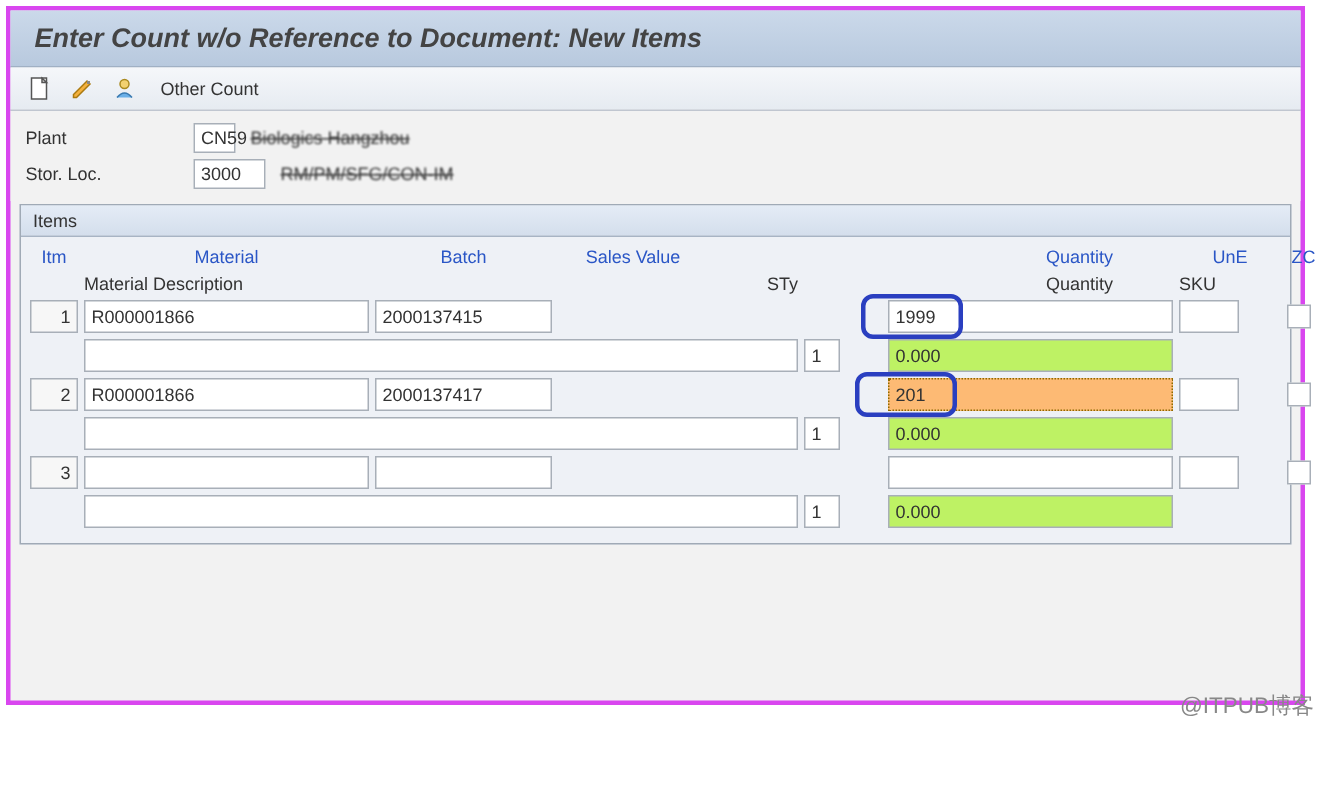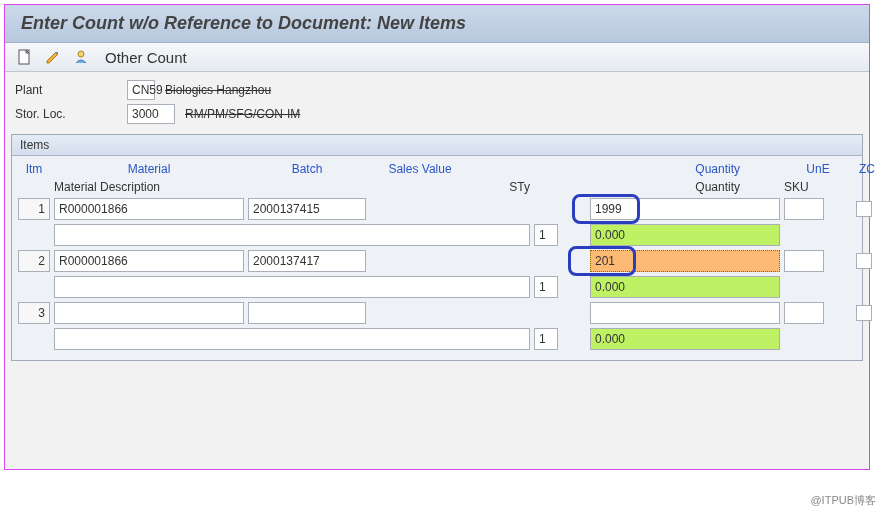--- a/index.html
+++ b/index.html
@@ -6,21 +6,21 @@
   body {
     font-family: Arial, sans-serif;
     font-size: 12px;
     background: #fff;
     width: 890px;
     height: 532px;
     color: #333;
     position: relative;
   }
   .main-frame {
-    border: 1px solid #d946ef;
+    border: 3px solid #d946ef;
     width: 866px;
     height: 466px;
     margin: 4px 12px 0 4px;
     background: #f2f2f2;
   }
   .title-bar {
     background: linear-gradient(#cbd9ea, #b8c9de);
     padding: 8px 16px;
     font-style: italic;
     font-weight: bold;
@@ -36,21 +36,21 @@
     padding: 4px 10px;
     border-bottom: 1px solid #c0c6d0;
   }
   .toolbar .icon-btn {
     width: 20px; height: 20px;
     display: flex; align-items: center; justify-content: center;
     border: 1px solid transparent;
     cursor: pointer;
   }
   .toolbar .other-count {
-    font-size: 15px;
+    font-size: 12px;
     color: #333;
     padding: 0 6px;
     cursor: pointer;
   }
   .doc-icon svg, .pencil-icon svg, .count-icon svg { display:block; }
 
   .form-area { padding: 8px 10px 4px 10px; background: #f2f2f2; }
   .form-row { display: flex; align-items: center; margin-bottom: 4px; }
   .form-label { width: 112px; font-size: 12px; color: #333; }
   .form-input {
@@ -139,23 +139,23 @@
     border: 3px solid #2a3fc0;
     border-radius: 8px;
     pointer-events: none;
     z-index: 5;
   }
   .hl1 { top: -4px; left: -18px; width: 68px; height: 30px; }
   .hl2 { top: -4px; left: -22px; width: 68px; height: 30px; }
 
   .watermark {
     position: absolute;
-    bottom: 24px;
+    bottom: 52px;
     right: 14px;
-    font-size: 11px;
+    font-size: 15px;
     color: #888;
   }
 </style>
 </head>
 <body>
 
 <div class="main-frame">
   <div class="title-bar">
     <span>Enter Count w/o Reference to Document: New Items</span>
   </div>

